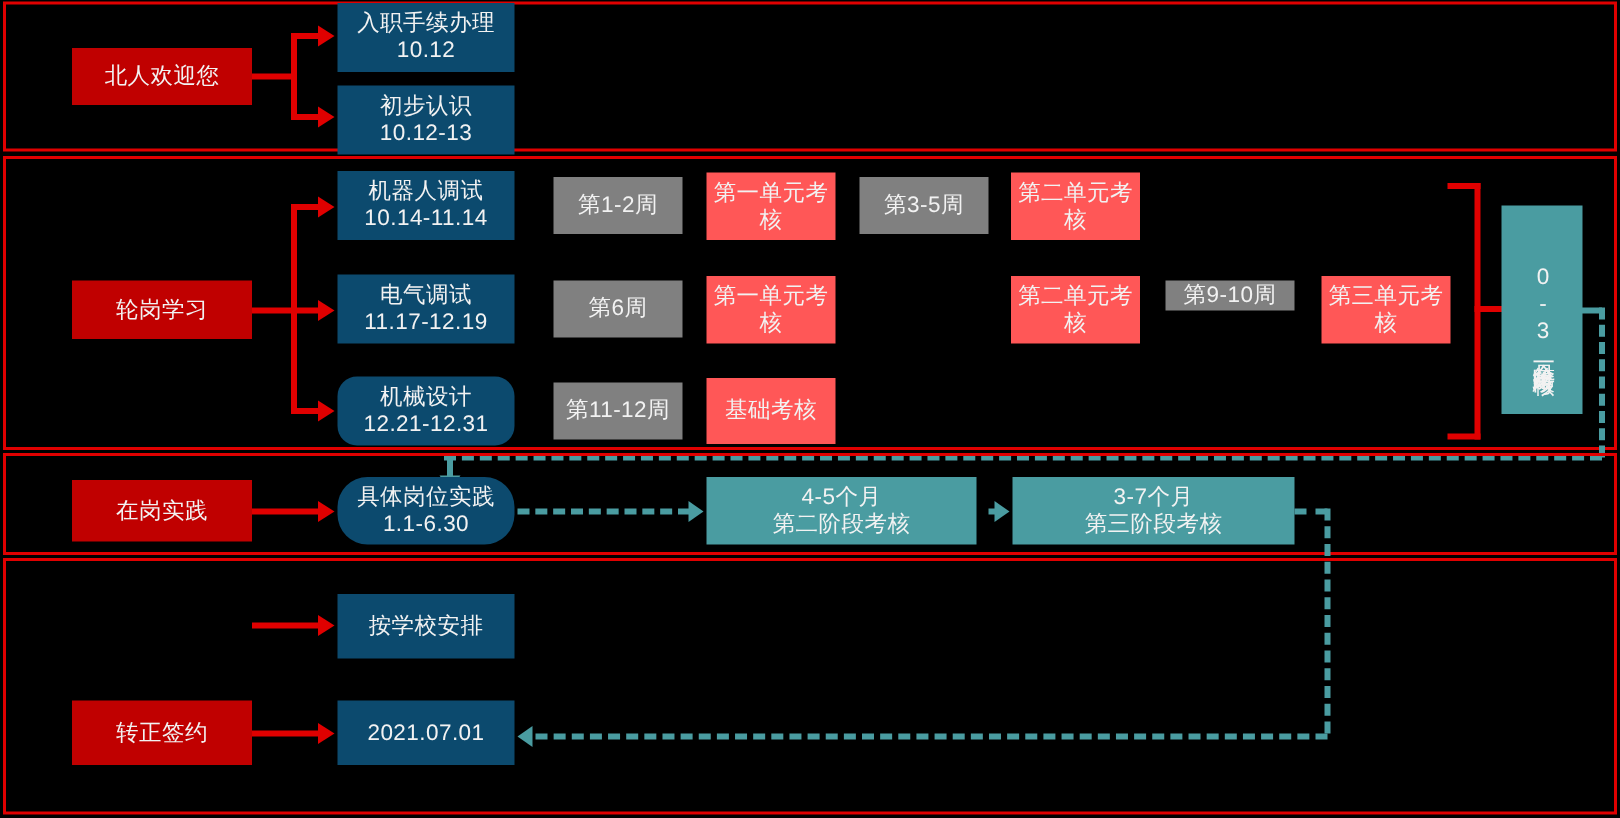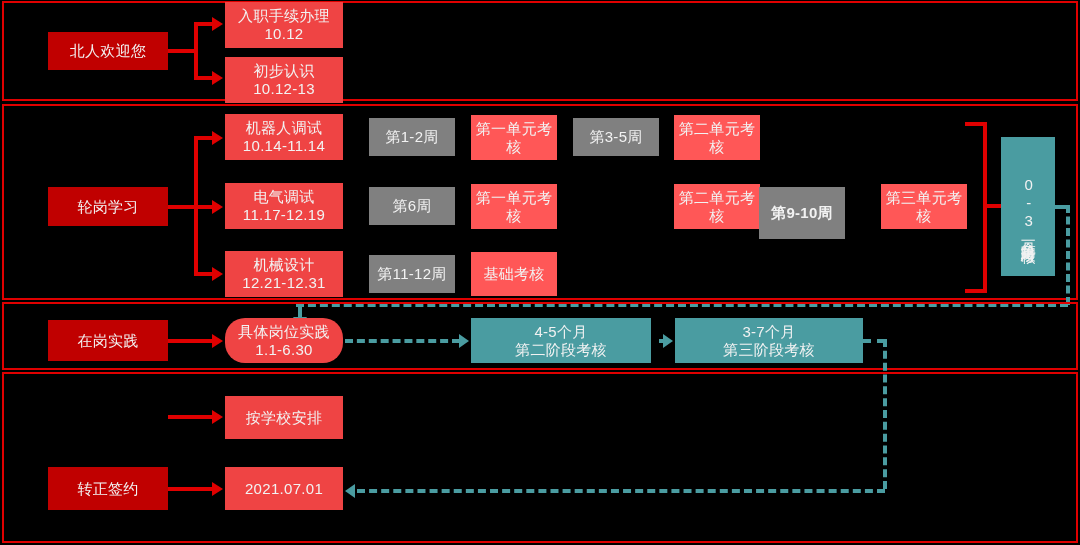--- a/index.html
+++ b/index.html
@@ -14,21 +14,21 @@
 
   
   .node{
     position:absolute;box-sizing:border-box;
     display:flex;align-items:center;justify-content:center;
     text-align:center;color:#F2F2F2;line-height:1.18;
     font-size:15px;letter-spacing:.3px;
     white-space:pre-line;
   }
   .node.red      {background:#C00000;}
-  .node.darkgray {background:#ef4444;}
+  .node.darkgray {background:#0c4a6e;}
   .node.midgray  {background:#808080;}
   .node.pink     {background:#FF5757;}
   .node.teal     {background:#4A9CA1;}
 
   .node.vertical{
     writing-mode:vertical-rl;
     text-orientation:upright;
     white-space:normal;
     line-height:1.22;
     letter-spacing:1px;
@@ -114,24 +114,24 @@
   <div class="node midgray" style="left:369px;top:118px;width:86px;height:38px;">第1-2周</div>
   <div class="node pink" style="left:471px;top:115px;width:86px;height:45px;">第一单元考核</div>
   <div class="node midgray" style="left:573px;top:118px;width:86px;height:38px;">第3-5周</div>
   <div class="node pink" style="left:674px;top:115px;width:86px;height:45px;">第二单元考核</div>
 
   <div class="node darkgray" style="left:225px;top:183px;width:118px;height:46px;">电气调试
 11.17-12.19</div>
   <div class="node midgray" style="left:369px;top:187px;width:86px;height:38px;">第6周</div>
   <div class="node pink" style="left:471px;top:184px;width:86px;height:45px;">第一单元考核</div>
   <div class="node pink" style="left:674px;top:184px;width:86px;height:45px;">第二单元考核</div>
-  <div class="node midgray" style="left:759px;top:187px;width:86px;height:52px;font-weight:bold;">第9-10周</div>
+  <div class="node midgray" style="left:777px;top:187px;width:86px;height:20px;">第9-10周</div>
   <div class="node pink" style="left:881px;top:184px;width:86px;height:45px;">第三单元考核</div>
 
-  <div class="node darkgray" style="left:225px;top:251px;width:118px;height:46px;">机械设计
+  <div class="node darkgray" style="left:225px;top:251px;width:118px;height:46px;border-radius:13px;">机械设计
 12.21-12.31</div>
   <div class="node midgray" style="left:369px;top:255px;width:86px;height:38px;">第11-12周</div>
   <div class="node pink" style="left:471px;top:252px;width:86px;height:44px;">基础考核</div>
 
   <div class="ln v" style="left:983px;top:122px;height:171px;"></div>
   <div class="ln h" style="left:965px;top:122px;width:22px;"></div>
   <div class="ln h" style="left:965px;top:289px;width:22px;"></div>
   <div class="ln h" style="left:983px;top:204px;width:22px;"></div>
 
   <div class="node teal vertical" style="left:1001px;top:137px;width:54px;height:139px;">0-3个月第一阶段考核</div>

